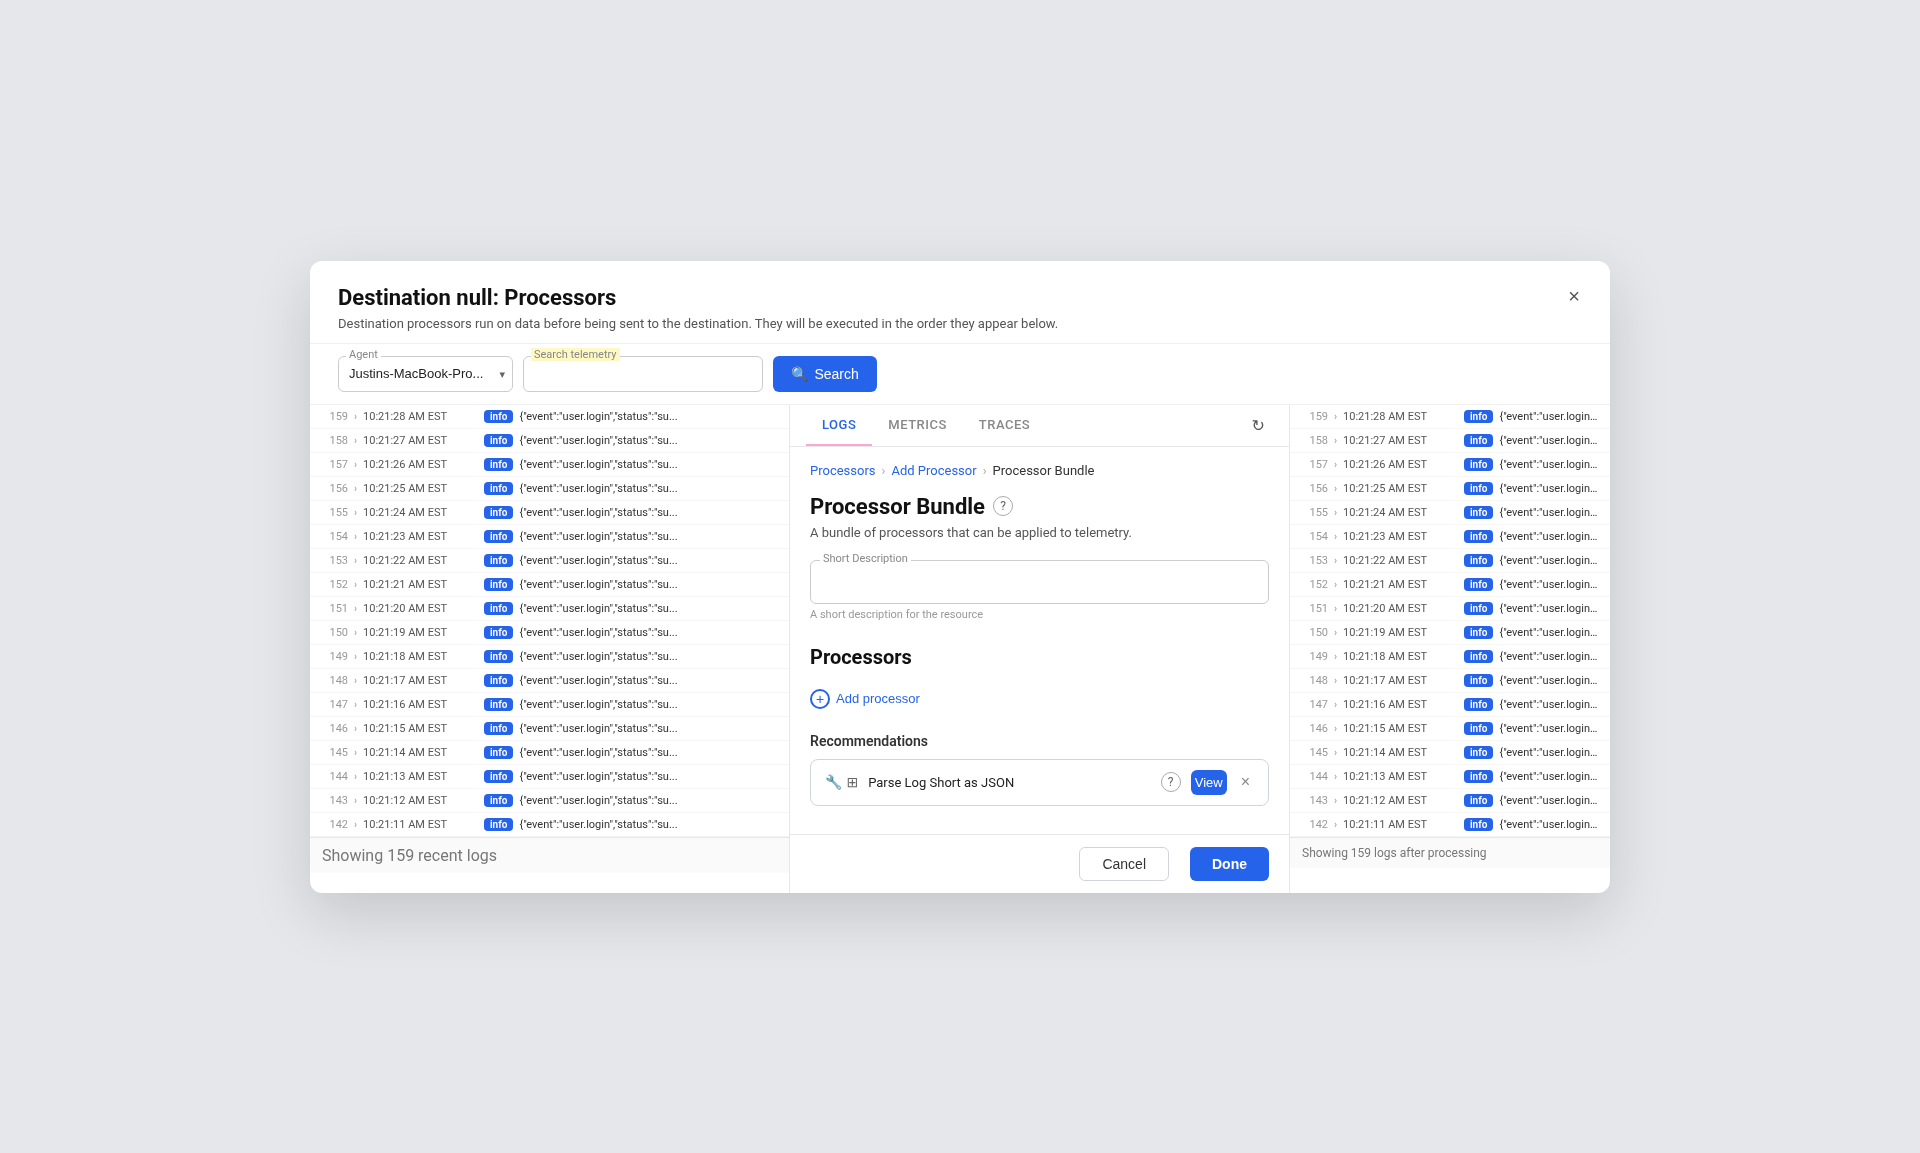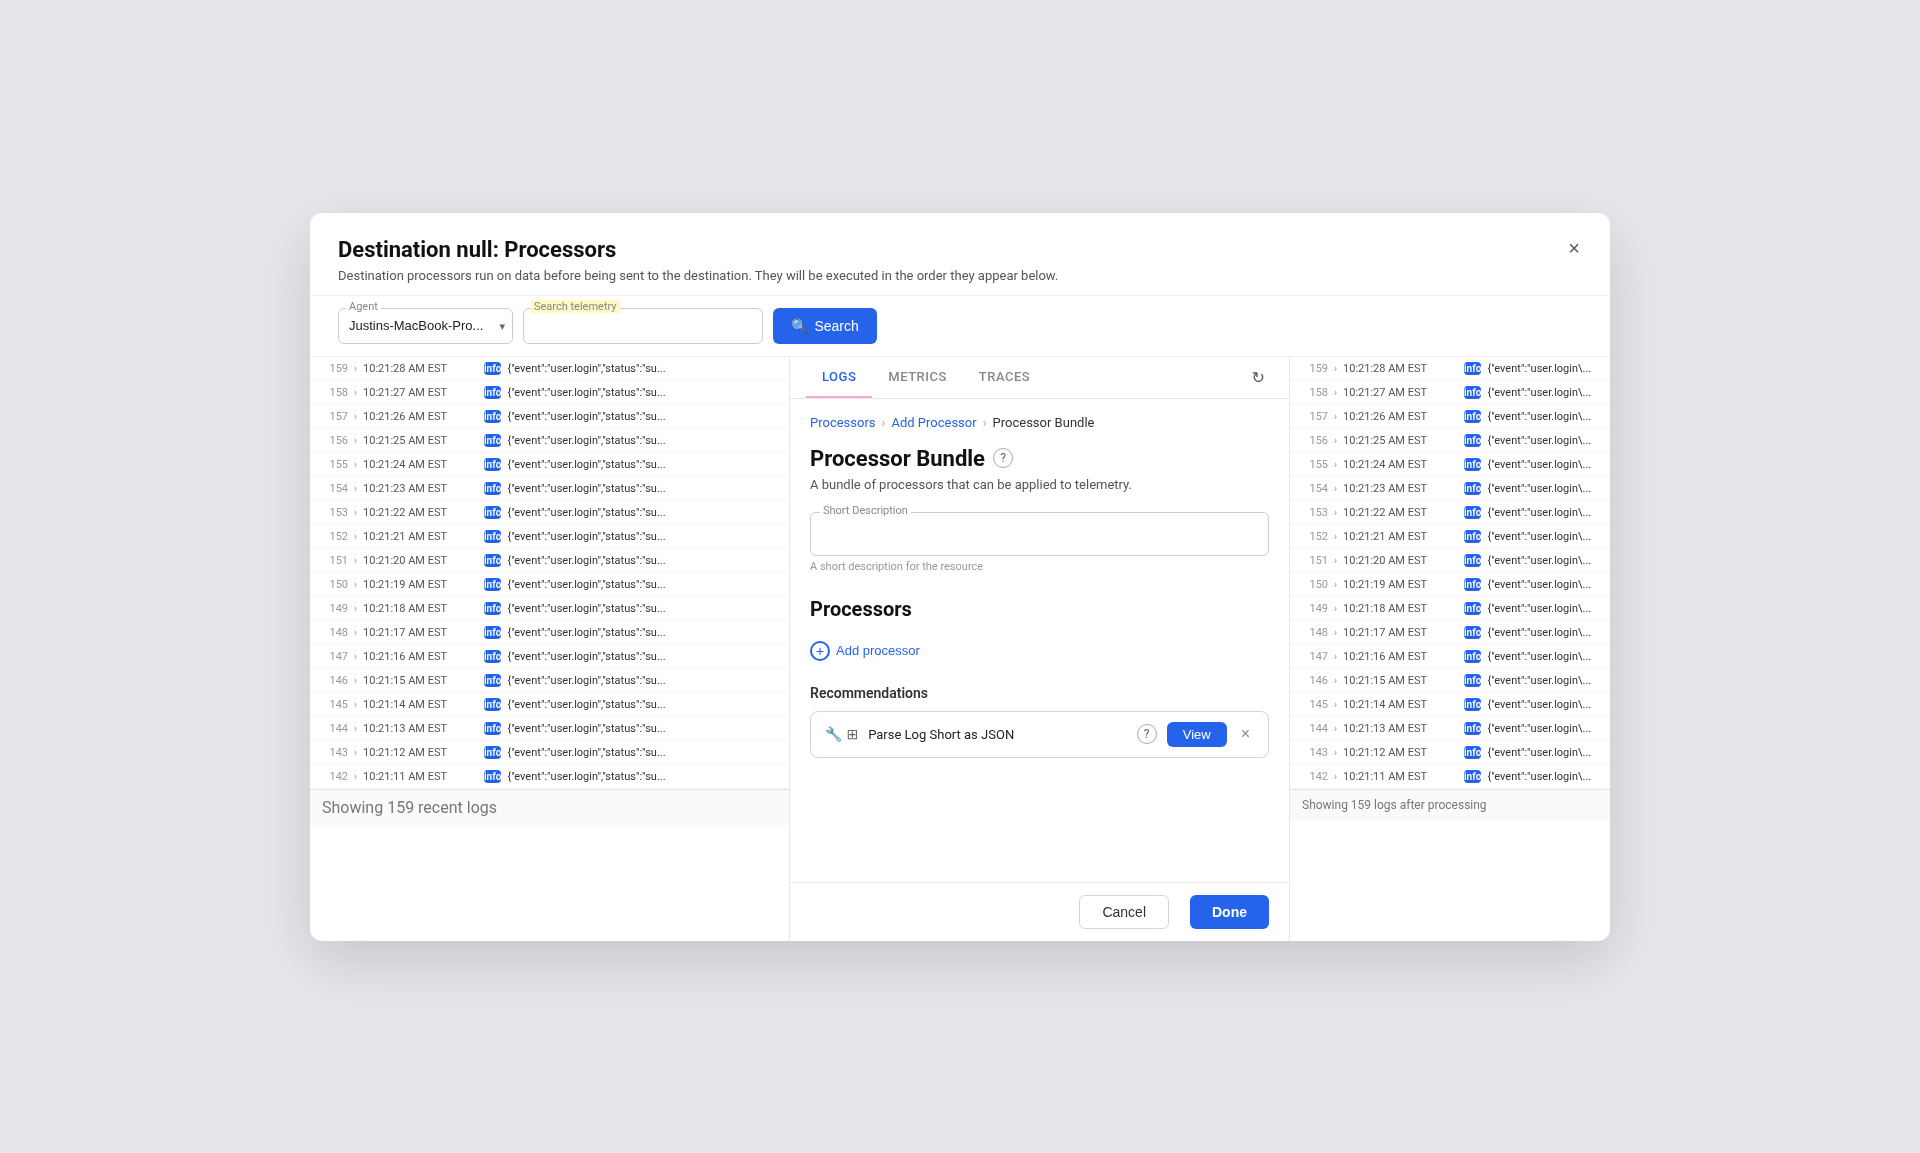--- a/index.html
+++ b/index.html
@@ -128,21 +128,21 @@
       font-size: 14px;
       font-weight: 500;
       cursor: pointer;
       display: flex;
       align-items: center;
       gap: 6px;
     }
 
     .main-content {
       display: flex;
-      height: 584px;
+      height: 488px;
     }
 
     
     .left-panel {
       width: 480px;
       border-right: 1px solid #e5e7eb;
       overflow-y: auto;
       font-size: 12px;
     }
     .log-row {
@@ -166,21 +166,21 @@
     }
     .log-time {
       color: #555;
       min-width: 115px;
       font-size: 11px;
     }
     .log-badge {
       background: #2563eb;
       color: #fff;
       border-radius: 4px;
-      padding: 1px 0;
+      padding: 1px 6px;
       font-size: 10px;
       font-weight: 600;
     }
     .log-text {
       color: #333;
       font-size: 11px;
       white-space: nowrap;
       overflow: hidden;
       text-overflow: ellipsis;
       max-width: 200px;
@@ -376,21 +376,21 @@
       justify-content: center;
       font-size: 12px;
       color: #666;
       cursor: pointer;
     }
     .view-btn {
       background: #2563eb;
       color: #fff;
       border: none;
       border-radius: 6px;
-      padding: 5px 16px;
+      padding: 5px 4px;
       font-size: 13px;
       font-weight: 500;
       cursor: pointer;
     }
     .dismiss-btn {
       background: none;
       border: none;
       cursor: pointer;
       color: #888;
       font-size: 16px;

